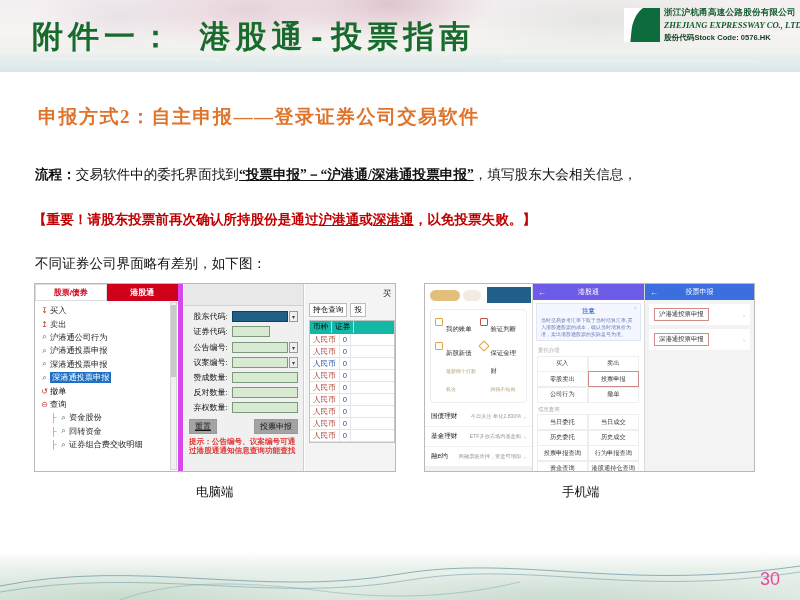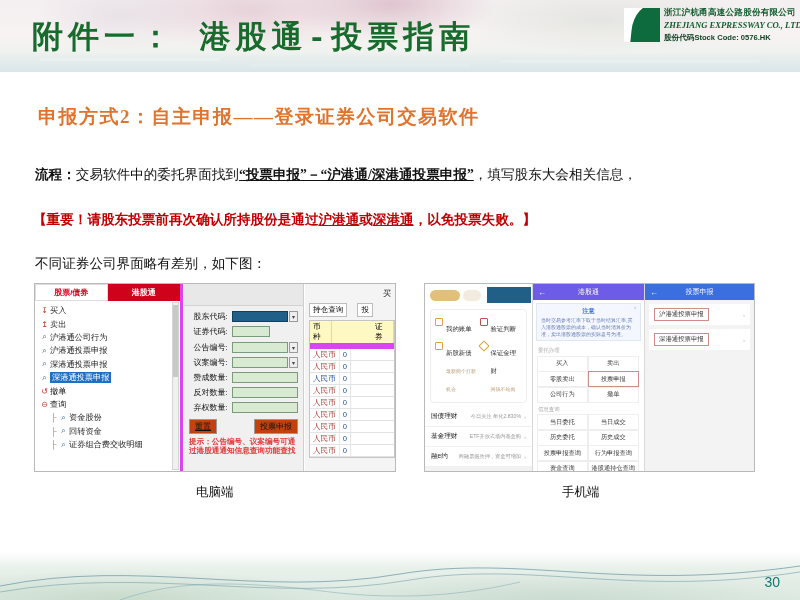--- a/index.html
+++ b/index.html
@@ -67,21 +67,21 @@
     color:#c00000; font-weight:bold; font-size:13.6px; white-space:nowrap;}
   .warn .uu{ text-decoration:underline; }
   .note-line{ position:absolute; left:35px; top:255px; font-size:13.6px; color:#111;}
 
   
   .shot{ position:absolute; border:1px solid #b9b9b9; background:#fff; overflow:hidden;}
   .shot-pc{ left:34px; top:283px; width:362px; height:189px; }
   .shot-mb{ left:424px; top:283px; width:331px; height:189px; background:#f1f1f1;}
 
   
-  .pc-left{ position:absolute; left:0; top:0; width:148px; height:100%; background:#fff; border-right:3px solid #d946ef;}
+  .pc-left{ position:absolute; left:0; top:0; width:148px; height:100%; background:#fff; border-right:5px solid #d946ef;}
   .pc-tabs{ display:flex; height:17px; }
   .pc-tab{ flex:1; font-family:"Liberation Sans",sans-serif; font-size:8px; font-weight:bold;
     display:flex; align-items:center; justify-content:center; border:1px solid #ddd;}
   .pc-tab.t1{ background:#fff; color:#d0021b;}
   .pc-tab.t2{ background:#d0021b; color:#fff; border-color:#d0021b;}
   .pc-menu{ padding:3px 0 0 4px;}
   .pc-item{ display:flex; align-items:center; height:13.4px; font-family:"Liberation Sans",sans-serif;
      font-size:8.2px; color:#1a1a1a; white-space:nowrap;}
   .pc-item .ic{ width:11px; color:#c0392b; font-size:8px; text-align:center; flex:0 0 11px;}
   .pc-item .ic.q{ color:#16507a; }
@@ -97,33 +97,33 @@
   .frm{ padding:4px 5px 0 5px;}
   .frm-row{ display:flex; align-items:center; height:13.6px; margin-bottom:1.6px;}
   .frm-lab{ font-family:"Liberation Sans",sans-serif; font-size:8px; color:#111; width:43px; white-space:nowrap;text-align:center;}
   .frm-in{ height:11px; border:1px solid #7a9a7a; background:#d9ead3; flex:1;}
   .frm-in.dark{ background:#1f5f88; border-color:#10405c;}
   .frm-in.sm{ flex:0 0 38px;}
   .frm-dd{ width:9px; height:11px; border:1px solid #9a9a9a; background:#eee; margin-left:1px;
      font-size:6px; line-height:10px; text-align:center; color:#444;}
   .frm-btns{ display:flex; justify-content:space-between; margin-top:4px;}
   .frm-btn{ font-family:"Liberation Sans",sans-serif; font-size:8px; padding:1px 5px;
-     border:1px solid #9a9a9a; background:#c2410c; color:#111; text-decoration:underline;}
+     border:1px solid #9a9a9a; background:#a3a3a3; color:#111; text-decoration:underline;}
   .frm-btn.b2{ text-decoration:none;}
   .frm-tip{ font-family:"Liberation Sans",sans-serif; font-size:7.6px; color:#e03b3b;
      line-height:1.25; margin-top:3px; font-weight:bold;}
 
   .pc-right{ position:absolute; left:270px; top:0; right:0; height:100%; background:#f4f4f4;}
   .pc-r-title{ text-align:right; font-family:"Liberation Sans",sans-serif; font-size:8px; color:#111;
      padding:4px 4px 0 0;}
-  .pc-r-tabs{ display:flex; gap:10px; padding:4px 0 0 4px;}
+  .pc-r-tabs{ display:flex; gap:3px; padding:4px 0 0 4px;}
   .pc-r-tab{ font-family:"Liberation Sans",sans-serif; font-size:7.6px; padding:1px 3px;
      border:1px solid #bdbdbd; background:#fff;}
   .pc-tbl{ margin:3px 0 0 4px; border:1px solid #c5c5c5; background:#fff;}
-  .pc-th{ display:flex; background:#fef9c3; border-bottom:6px solid #d946ef;gap:40px;}
+  .pc-th{ display:flex; background:#14b8a6; border-bottom:1px solid #d946ef;}
   .pc-th div{ font-family:"Liberation Sans",sans-serif; font-size:7.6px; padding:1px 3px; border-right:1px solid #d5d5d5;}
   .pc-tr{ display:flex; border-bottom:1px solid #e3e3e3;}
   .pc-tr div{ font-family:"Liberation Sans",sans-serif; font-size:7.6px; padding:0.5px 3px;
      border-right:1px solid #e8e8e8; color:#b03a2e;}
   .pc-tr div.c2{ color:#1f4ea1; }
   .pc-tr.hi div{ color:#1f4ea1;}
 
   
   .mb{ position:absolute; top:0; height:100%; background:#fff; }
   .mb1{ left:0; width:108px; border-right:1px solid #d8d8d8;}
@@ -177,21 +177,21 @@
 
   
   .footer{
     position:absolute; left:0; bottom:0; width:800px; height:48px; overflow:hidden;
     background:
       radial-gradient(ellipse 300px 40px at 120px 48px, rgba(196,216,200,.85), rgba(255,255,255,0) 75%),
       radial-gradient(ellipse 320px 40px at 560px 48px, rgba(198,216,206,.8), rgba(255,255,255,0) 75%),
       linear-gradient(180deg,#ffffff 0%, #e8f0ea 35%, #dce9e1 100%);
   }
   .page-num{ position:absolute; right:20px; bottom:10px; font-family:"Liberation Sans",sans-serif;
-     font-size:14px; color:#0f766e; z-index:6;}
+     font-size:18px; color:#ec4899; z-index:6;}
 </style>
 </head>
 <body>
 
 <div class="header-band">
   <div class="hdr-streak" style="left:40px;  top:58px; width:180px;"></div>
   <div class="hdr-streak" style="left:250px; top:64px; width:220px;"></div>
   <div class="hdr-streak" style="left:500px; top:60px; width:260px;"></div>
 </div>
 <div class="page-title">附件一： 港股通-投票指南</div>

